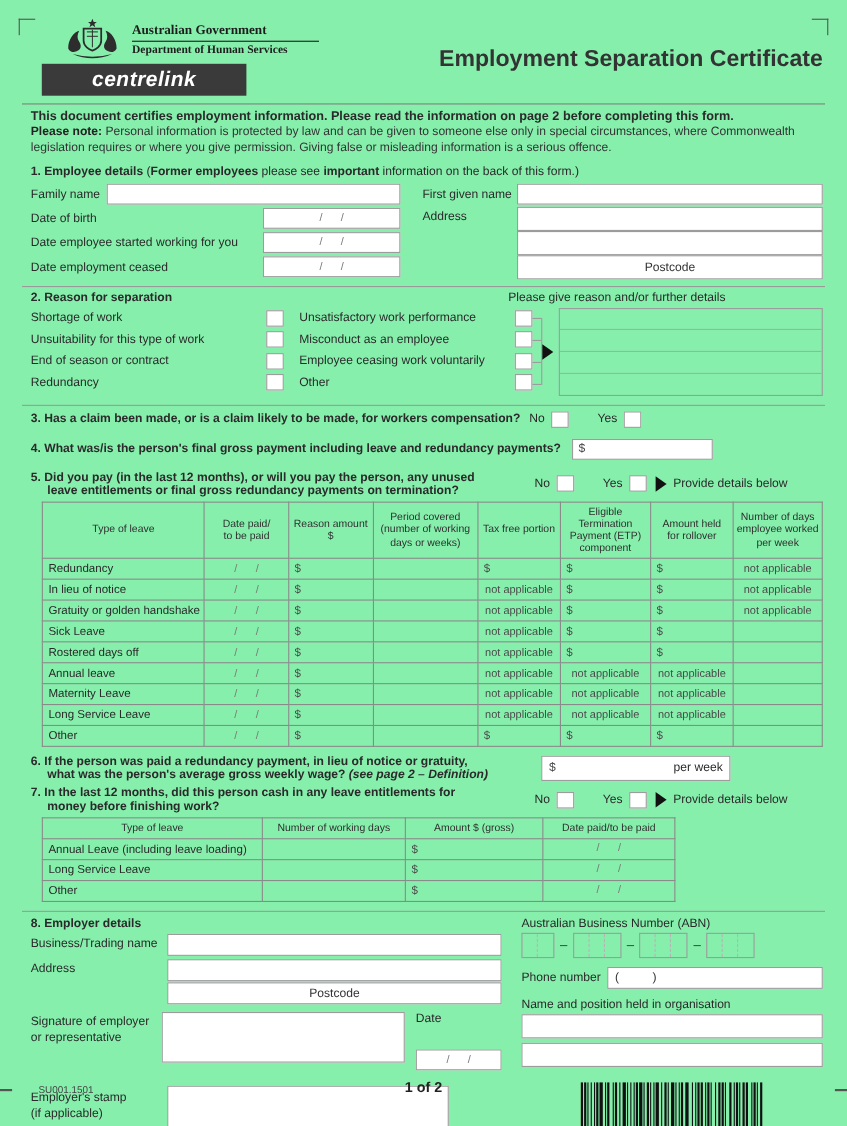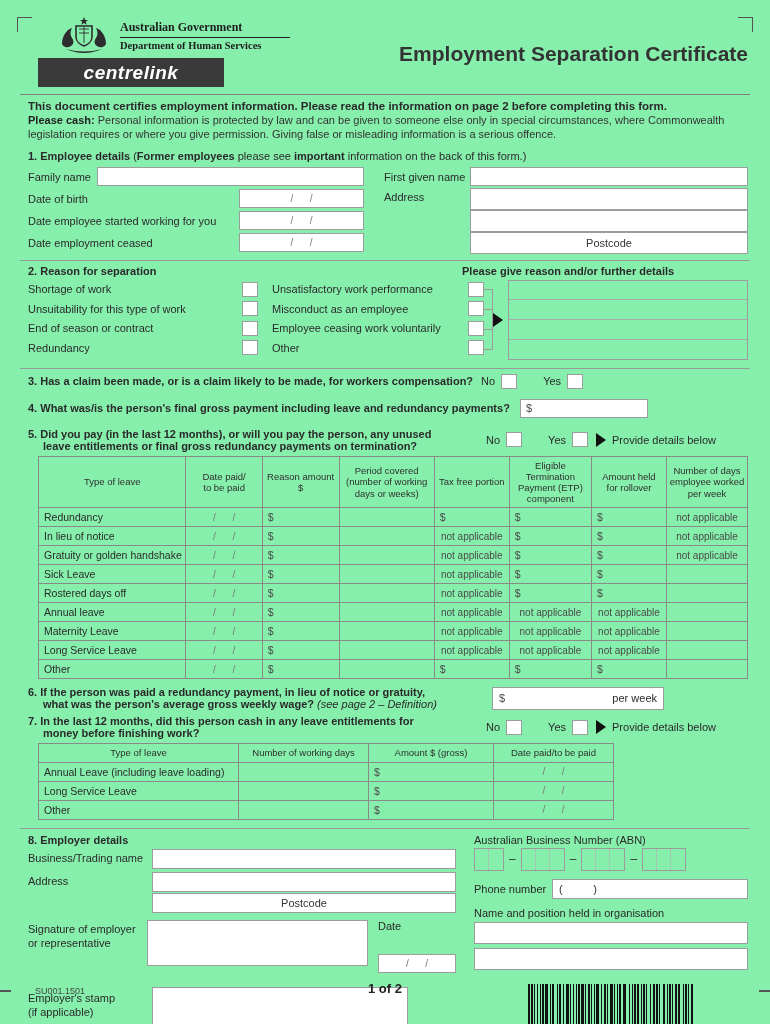--- a/index.html
+++ b/index.html
@@ -63,21 +63,21 @@
   .s1-right .lab { width:86px; font-size:11px; }
   .s1-right .lab.top { align-self:flex-start; padding-top:3px; }
   .r-box { flex:1; height:19px; }
   .addr-stack { flex:1; display:flex; flex-direction:column; }
   .addr-stack .r-line { height:22px; display:flex; align-items:stretch; }
   .addr-stack .r-line .inbox { flex:1; display:flex; align-items:center; justify-content:center; font-size:11px; color:#333; }
 
   
   .s2 { position:relative; padding:4px 0 8px 0; }
   .s2-head { display:flex; font-size:11px; margin-bottom:3px; }
-  .s2-head .right-lab { margin-left:auto; width:286px; font-weight:bold; }
+  .s2-head .right-lab { margin-left:auto; width:286px; font-weight:normal; }
   .s2-body { display:flex; position:relative; }
   .s2-col { display:flex; flex-direction:column; }
   .s2-col-left { width:230px; }
   .s2-col-mid { width:212px; margin-left:14px; }
   .opt-row { display:flex; align-items:center; height:19.5px; }
   .opt-row .opt-label { flex:1; font-size:11px; }
   .s2-conn { position:relative; width:24px; }
   .s2-vline { position:absolute; left:8px; top:9px; bottom:10px; border-left:1px solid #9c9c9c; }
   .s2-hook { position:absolute; left:0; width:8px; border-top:1px solid #9c9c9c; }
   .s2-tri { position:absolute; left:9px; top:50%; margin-top:-7px; width:0; height:0;
@@ -180,21 +180,21 @@
     <div class="logo-box">
       <span>centrelink</span>
     </div>
     <div class="page-title">Employment Separation Certificate</div>
   </header>
 
   <div class="rule"></div>
 
   <div class="intro">
     <div class="intro-bold">This document certifies employment information. Please read the information on page 2 before completing this form.</div>
-    <div class="intro-note"><b>Please cash:</b><span> Personal information is protected by law and can be given to someone else only in special circumstances, where Commonwealth legislation requires or where you give permission. Giving false or misleading information is a serious offence.</span></div>
+    <div class="intro-note"><b>Please note:</b><span> Personal information is protected by law and can be given to someone else only in special circumstances, where Commonwealth legislation requires or where you give permission. Giving false or misleading information is a serious offence.</span></div>
   </div>
 
   <section class="s1">
     <div class="s1-head">
       <span class="qnum">1.</span>
       <span class="qtext">Employee details</span><span>  (</span><b>Former employees</b><span> please see </span><b>important</b><span> information on the back of this form.)</span>
     </div>
     <div class="s1-body">
       <div class="s1-left">
         <div class="s1-row">
@@ -470,21 +470,21 @@
           </tr>
         </tbody>
       </table>
   </div>
 
   <div class="qrow" style="padding-top:3px; padding-bottom:3px;">
     <span class="hang" style="width:452px;">
       <b><span>6.</span>
       <span>If the person was paid a redundancy payment, in lieu of notice or gratuity,</span><br>
       <span>what was the person's average gross weekly wage?</span></b>
-      <i style="font-weight:normal;margin-top:15px;">(see page 2 – Definition)</i>
+      <i style="font-weight:bold;margin-top:15px;">(see page 2 – Definition)</i>
     </span>
     <span class="inbox q6-box" style="margin-left:12px;">
       <span class="dollar">$</span>
       <span class="pw">per week</span>
     </span>
   </div>
 
   <div class="qrow" style="padding-top:2px; padding-bottom:2px;">
     <span class="hang" style="font-weight:bold; width:452px;">
       <span>7.</span>

